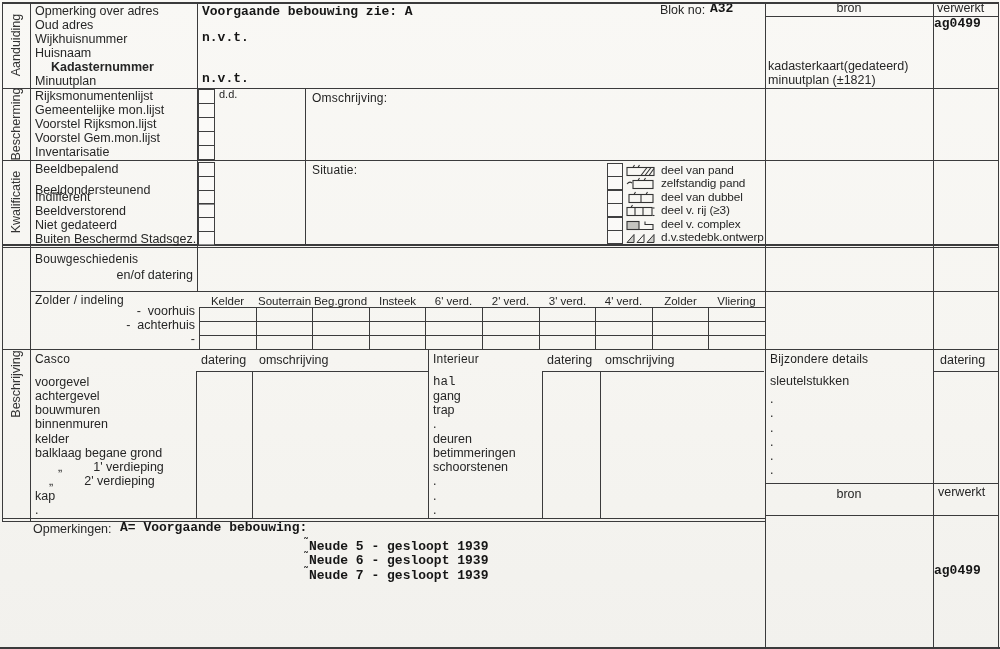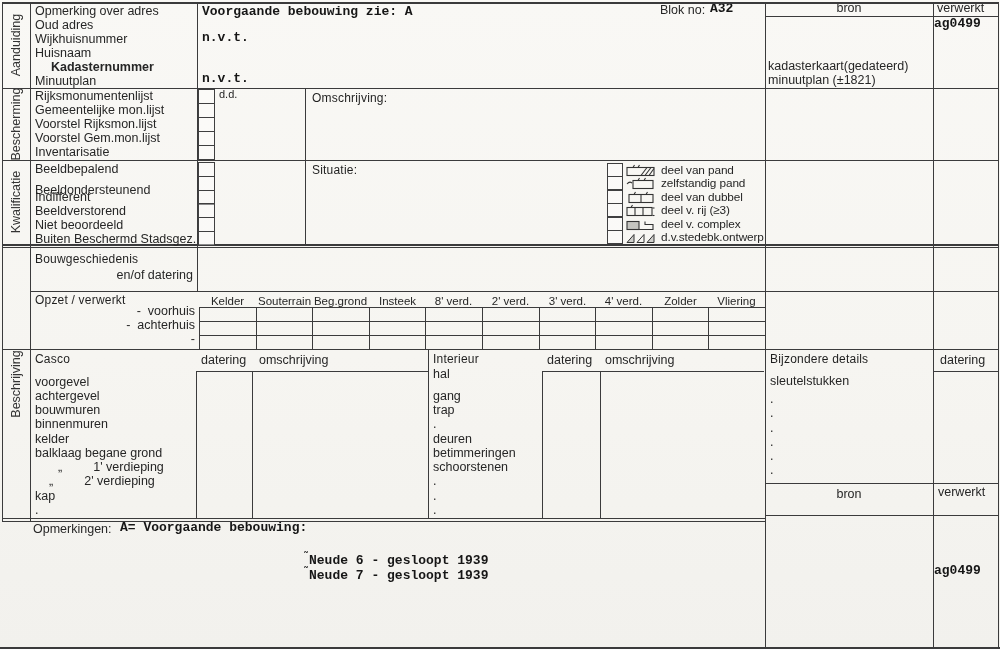--- a/index.html
+++ b/index.html
@@ -43,21 +43,21 @@
   <div class="t typed" style="left:202px;top:5px">Voorgaande bebouwing zie: A</div>
   <div class="t typed" style="left:202px;top:31px">n.v.t.</div>
   <div class="t typed" style="left:202px;top:72px">n.v.t.</div>
 
   <div class="t psmall" style="left:219px;top:89px">d.d.</div>
   <div class="t ptitle" style="left:312px;top:90px">Omschrijving:</div>
   <div class="t ptitle" style="left:312px;top:162px">Situatie:</div>
 
   <div class="t ptitle" style="left:35px;top:251px">Bouwgeschiedenis</div>
   <div class="t plabel" style="left:80px;top:269px;width:113px;text-align:right">en/of datering</div>
-  <div class="t ptitle" style="left:35px;top:292px">Opzet / verwerkt</div>
+  <div class="t ptitle" style="left:35px;top:292px">Zolder / indeling</div>
 
   <div class="t ptitle" style="left:35px;top:351px">Casco</div>
   <div class="t plabel" style="left:201px;top:354px">datering</div>
   <div class="t plabel" style="left:259px;top:354px">omschrijving</div>
 
   <div class="t ptitle" style="left:433px;top:351px">Interieur</div>
   <div class="t plabel" style="left:547px;top:354px">datering</div>
   <div class="t plabel" style="left:605px;top:354px">omschrijving</div>
 
   <div class="t ptitle" style="left:770px;top:351px">Bijzondere details</div>
@@ -120,33 +120,33 @@
     <div class="t plabel" style="left: 35px; top: 75px;">Minuutplan</div>
     <div class="t plabel" style="left: 35px; top: 90px;">Rijksmonumentenlijst</div>
     <div class="t plabel" style="left: 35px; top: 104px;">Gemeentelijke mon.lijst</div>
     <div class="t plabel" style="left: 35px; top: 118px;">Voorstel Rijksmon.lijst</div>
     <div class="t plabel" style="left: 35px; top: 132px;">Voorstel Gem.mon.lijst</div>
     <div class="t plabel" style="left: 35px; top: 146px;">Inventarisatie</div>
     <div class="t plabel" style="left: 35px; top: 163px;">Beeldbepalend</div>
     <div class="t plabel" style="left: 35px; top: 177px; margin-top: 7px;">Beeldondersteunend</div>
     <div class="t plabel" style="left: 35px; top: 191px;">Indifferent</div>
     <div class="t plabel" style="left: 35px; top: 205px;">Beeldverstorend</div>
-    <div class="t plabel" style="left: 35px; top: 219px;">Niet beoordeeld</div>
+    <div class="t plabel" style="left: 35px; top: 219px;">Niet gedateerd</div>
     <div class="t plabel" style="left: 35px; top: 233px;">Buiten Beschermd Stadsgez.</div>
     <div class="t plabel" style="left: 35px; top: 376px;">voorgevel</div>
     <div class="t plabel" style="left: 35px; top: 390px;">achtergevel</div>
     <div class="t plabel" style="left: 35px; top: 404px;">bouwmuren</div>
     <div class="t plabel" style="left: 35px; top: 418px;">binnenmuren</div>
     <div class="t plabel" style="left: 35px; top: 433px;">kelder</div>
     <div class="t plabel" style="left: 35px; top: 447px;">balklaag begane grond</div>
     <div class="t plabel" style="left: 44px; top: 461px;">    „         1' verdieping</div>
     <div class="t plabel" style="left: 35px; top: 475px;">    „         2' verdieping</div>
     <div class="t plabel" style="left: 35px; top: 490px;">kap</div>
     <div class="t plabel" style="left: 35px; top: 504px;">.</div>
-    <div class="t plabel" style="left: 433px; top: 368px;">hal</div>
+    <div class="t plabel" style="left: 433px; top: 376px; font-family: Liberation Mono, monospace;">hal</div>
     <div class="t plabel" style="left: 433px; top: 390px;">gang</div>
     <div class="t plabel" style="left: 433px; top: 404px;">trap</div>
     <div class="t plabel" style="left: 433px; top: 418px;">.</div>
     <div class="t plabel" style="left: 433px; top: 433px;">deuren</div>
     <div class="t plabel" style="left: 433px; top: 447px;">betimmeringen</div>
     <div class="t plabel" style="left: 433px; top: 461px;">schoorstenen</div>
     <div class="t plabel" style="left: 433px; top: 475px;">.</div>
     <div class="t plabel" style="left: 433px; top: 490px;">.</div>
     <div class="t plabel" style="left: 433px; top: 504px;">.</div>
     <div class="t plabel" style="left: 770px; top: 375px;">sleutelstukken</div>
@@ -156,21 +156,21 @@
     <div class="t plabel" style="left: 770px; top: 436px;">.</div>
     <div class="t plabel" style="left: 770px; top: 450px;">.</div>
     <div class="t plabel" style="left: 770px; top: 464px;">.</div>
     <div class="t plabel" style="left: 100px; top: 305px; width: 95px; text-align: right;">-  voorhuis</div>
     <div class="t plabel" style="left: 100px; top: 319px; width: 95px; text-align: right;">-  achterhuis</div>
     <div class="t plabel" style="left: 100px; top: 333px; width: 95px; text-align: right;">-</div>
     <div class="t pcol" style="left: 199px; top: 295px; width: 57px;">Kelder</div>
     <div class="t pcol" style="left: 256px; top: 295px; width: 57px;">Souterrain</div>
     <div class="t pcol" style="left: 312px; top: 295px; width: 57px;">Beg.grond</div>
     <div class="t pcol" style="left: 369px; top: 295px; width: 57px;">Insteek</div>
-    <div class="t pcol" style="left: 425px; top: 295px; width: 57px;">8' verd.</div>
+    <div class="t pcol" style="left: 425px; top: 295px; width: 57px;">6' verd.</div>
     <div class="t pcol" style="left: 482px; top: 295px; width: 57px;">2' verd.</div>
     <div class="t pcol" style="left: 539px; top: 295px; width: 57px;">3' verd.</div>
     <div class="t pcol" style="left: 595px; top: 295px; width: 57px;">4' verd.</div>
     <div class="t pcol" style="left: 652px; top: 295px; width: 57px;">Zolder</div>
     <div class="t pcol" style="left: 708px; top: 295px; width: 57px; text-align: center;">Vliering</div>
     <div class="cbx" style="left: 198px; top: 89px; width: 17px; height: 15px;"></div>
     <div class="cbx" style="left: 198px; top: 103px; width: 17px; height: 15px;"></div>
     <div class="cbx" style="left: 198px; top: 117px; width: 17px; height: 15px;"></div>
     <div class="cbx" style="left: 198px; top: 131px; width: 17px; height: 15px;"></div>
     <div class="cbx" style="left: 198px; top: 145px; width: 17px; height: 15px;"></div>
@@ -246,15 +246,16 @@
     <div class="icon" style="left: 625px; top: 231px; width: 32px; height: 13px;">
       <svg viewBox="0 0 32 13">
         <g fill="none" stroke="#333" stroke-width="1">
           <path d="M2 11.5 L9 3.5 L9 11.5 Z" fill="#a9a9a5" fill-opacity=".5"></path>
           <path d="M12 11.5 L19 3.5 L19 11.5 Z"></path>
           <path d="M22 11.5 L29 3.5 L29 11.5 Z" fill="#a9a9a5" fill-opacity=".5"></path>
         </g>
       </svg>
     </div>
     <div class="t sit-label" style="left: 661px; top: 231px;">d.v.stedebk.ontwerp</div>
+    <div class="t typed" style="left: 303px; top: 536px;"><span class="mark">˜</span>Neude 5 - gesloopt 1939</div>
     <div class="t typed" style="left: 303px; top: 550px;"><span class="mark">˜</span>Neude 6 - gesloopt 1939</div>
     <div class="t typed" style="left: 303px; top: 565px;"><span class="mark">˜</span>Neude 7 - gesloopt 1939</div>
   </div>
 
 </body></html>

